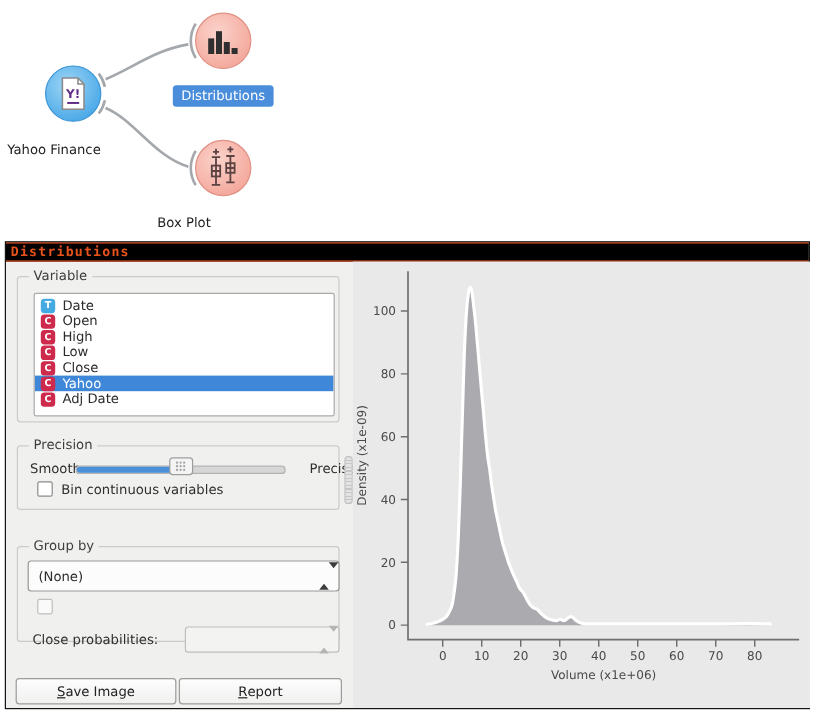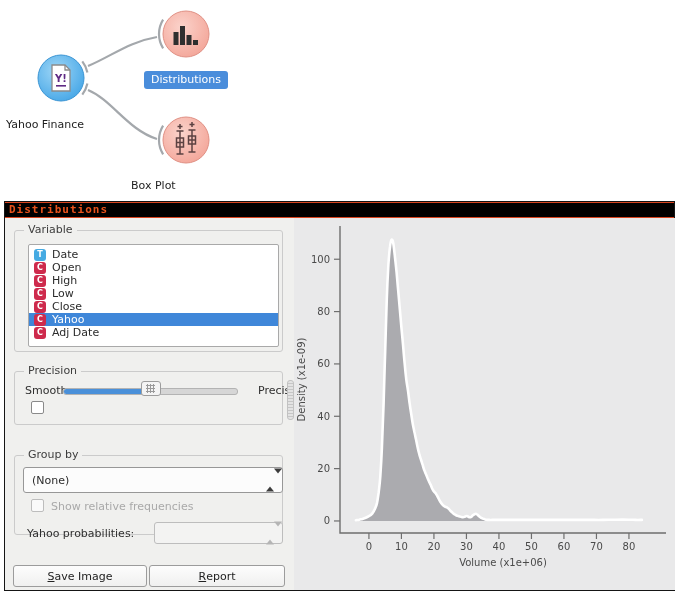--- a/index.html
+++ b/index.html
@@ -221,33 +221,33 @@
         <span class="gb-label">Precision</span>
         <span class="slide-label" style="left:10px; top:12px;">Smooth</span>
         <div class="track">
           <div class="track-fill" style="width: 79.5px;"></div>
         </div>
         <div class="handle" style="left: 125.5px;">
           <div class="grip"></div>
         </div>
         <span class="slide-label" style="left:243px; top:12px;">Precise</span>
         <span class="cb" style="left:16px; top:29px;"></span>
+        <span class="cb-label" style="left:36px; top:30px;">Bin continuous variables</span>
       </div>
 
       <div class="groupbox" style="left:9px; top:237px; width:269px; height:80px;">
         <span class="gb-label">Group by</span>
         <div class="combo" style="left:8px; top:11px; width:260px; height:26px;">
           <span>(None)</span>
           <span class="spin">
             <span class="up"></span><span class="dn"></span>
           </span>
         </div>
         <span class="cb disabled" style="left:16px; top:43px;"></span>
-        <span class="cb-label disabled" style="left:36px; top:44px;">Show relative frequencies</span>
-        <span class="cb-label" style="left:12px; top:71px; color:#2f2f2f;">Yahoo probabilities:</span>
+        <span class="cb-label" style="left:12px; top:71px; color:#2f2f2f;">Close probabilities:</span>
         <div class="combo disabled" style="left:139px; top:66px; width:129px; height:22px;">
           <span></span>
           <span class="spin disabled">
             <span class="up"></span><span class="dn"></span>
           </span>
         </div>
       </div>
 
       <button class="btn" style="left:8px; top:347px; width:134px;"><u>S</u>ave Image</button>
       <button class="btn" style="left:144px; top:347px; width:136px;"><u>R</u>eport</button>

